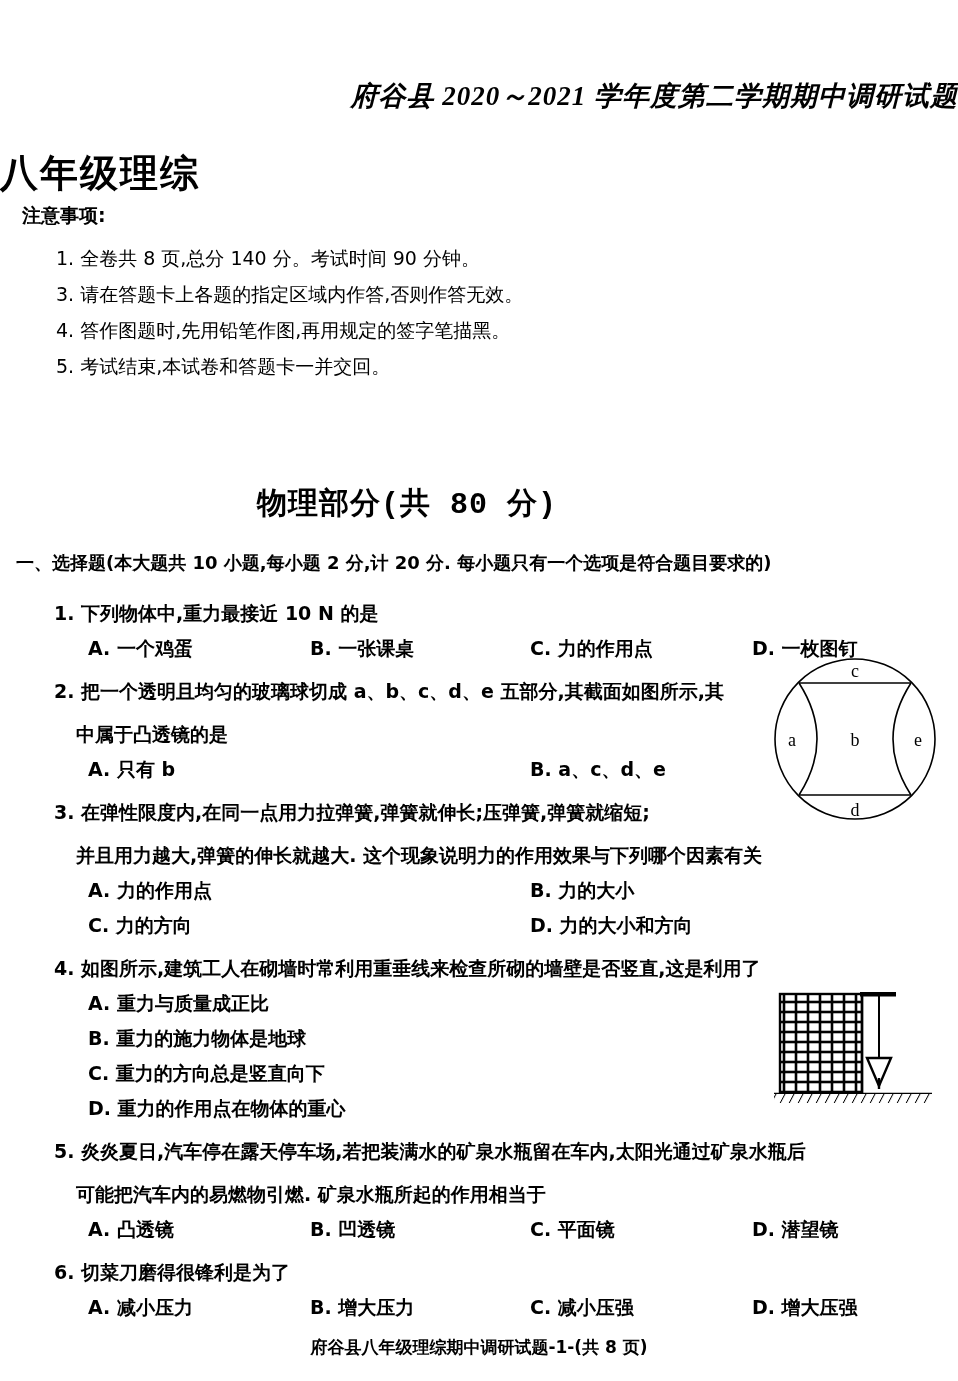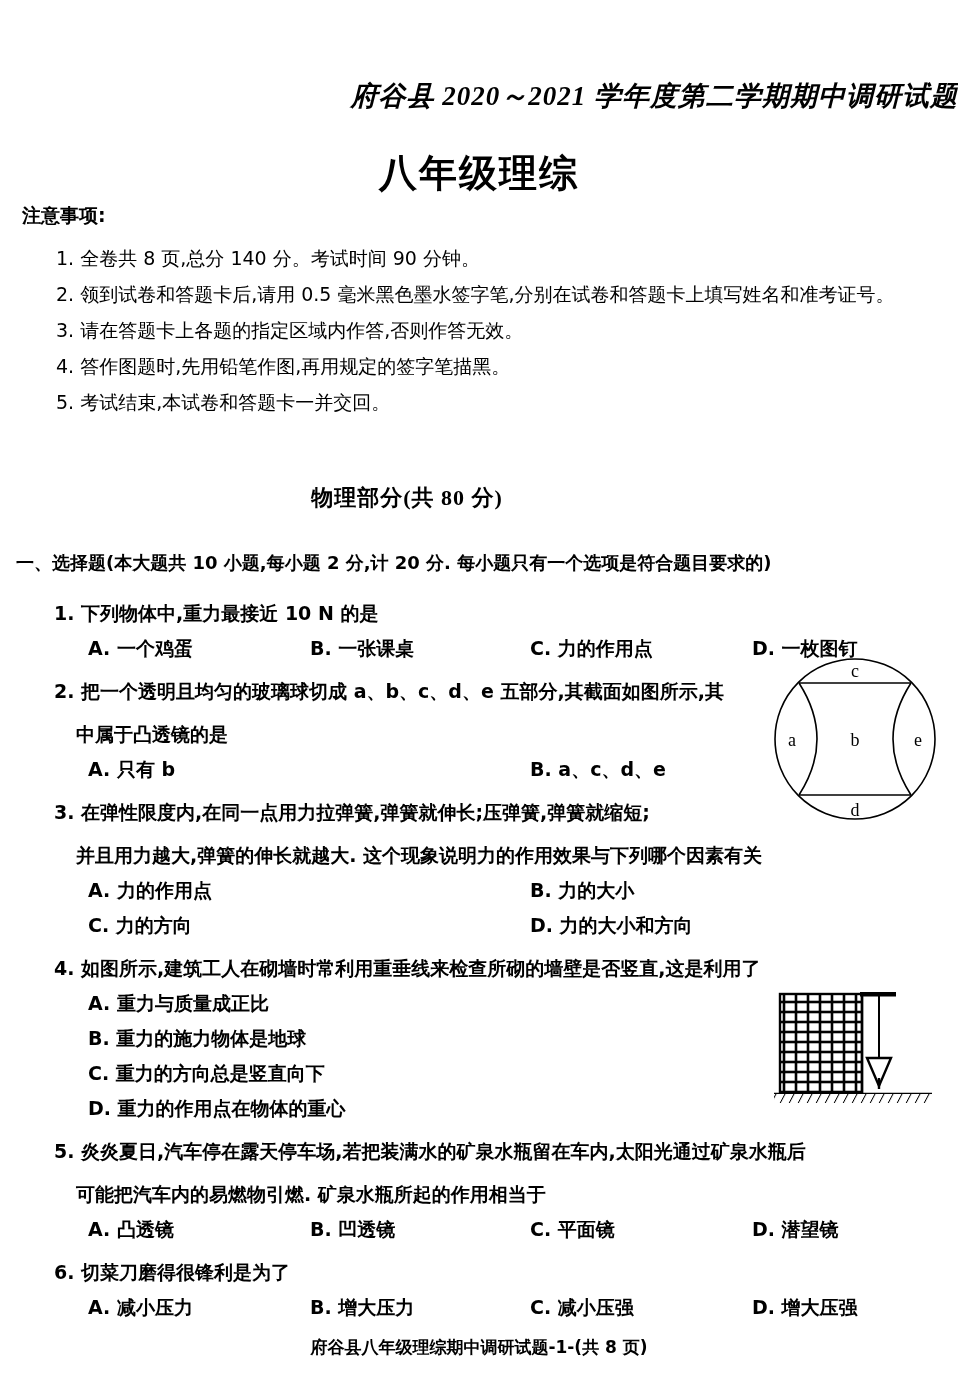--- a/index.html
+++ b/index.html
@@ -30,21 +30,21 @@
     font-weight: 600;
     letter-spacing: 1px;
     font-family: "Liberation Serif", "DejaVu Serif", serif;
     font-style: italic;
   }
   .subject-title {
     position: absolute;
     top: 148px;
     left: 0;
     width: 958px;
-    text-align: center;
+    text-align: left;
     font-size: 38px;
     font-weight: 700;
     letter-spacing: 2px;
     font-family: "DejaVu Sans", "Liberation Sans", sans-serif;
   }
   .notice-head {
     position: absolute;
     top: 203px;
     left: 22px;
     font-size: 19px;
@@ -65,24 +65,24 @@
     text-indent: 34px;
     margin: 0;
     padding: 0;
   }
   .part-title {
     position: absolute;
     top: 483px;
     left: 0;
     width: 814px;
     text-align: center;
-    font-size: 22px;
+    font-size: 30px;
     font-weight: 700;
     letter-spacing: 1px;
-    font-family: Liberation Serif, serif;
+    font-family: Liberation Mono, monospace;
   }
   .section-head {
     position: absolute;
     top: 551px;
     left: 16px;
     width: 926px;
     font-size: 18px;
     font-family: "DejaVu Sans", "Liberation Sans", sans-serif;
     font-weight: 600;
     white-space: nowrap;
@@ -144,21 +144,20 @@
 <body>
 
 <div class="page">
 
   <div class="doc-title">府谷县 2020～2021 学年度第二学期期中调研试题</div>
   <div class="subject-title">八年级理综</div>
 
   <div class="notice-head">注意事项:</div>
   <div class="notice-list">
     <p class="notice-item">1. 全卷共 8 页,总分 140 分。考试时间 90 分钟。</p>
-    <p class="notice-item">2. 领到试卷和答题卡后,请用 0.5 毫米黑色墨水签字笔,分别在试卷和答题卡上填写姓名和准考证号。</p>
     <p class="notice-item">3. 请在答题卡上各题的指定区域内作答,否则作答无效。</p>
     <p class="notice-item">4. 答作图题时,先用铅笔作图,再用规定的签字笔描黑。</p>
     <p class="notice-item">5. 考试结束,本试卷和答题卡一并交回。</p>
   </div>
 
   <div class="part-title">物理部分(共 80 分)</div>
   <div class="section-head">一、选择题(本大题共 10 小题,每小题 2 分,计 20 分. 每小题只有一个选项是符合题目要求的)</div>
 
   <div class="questions">
 

